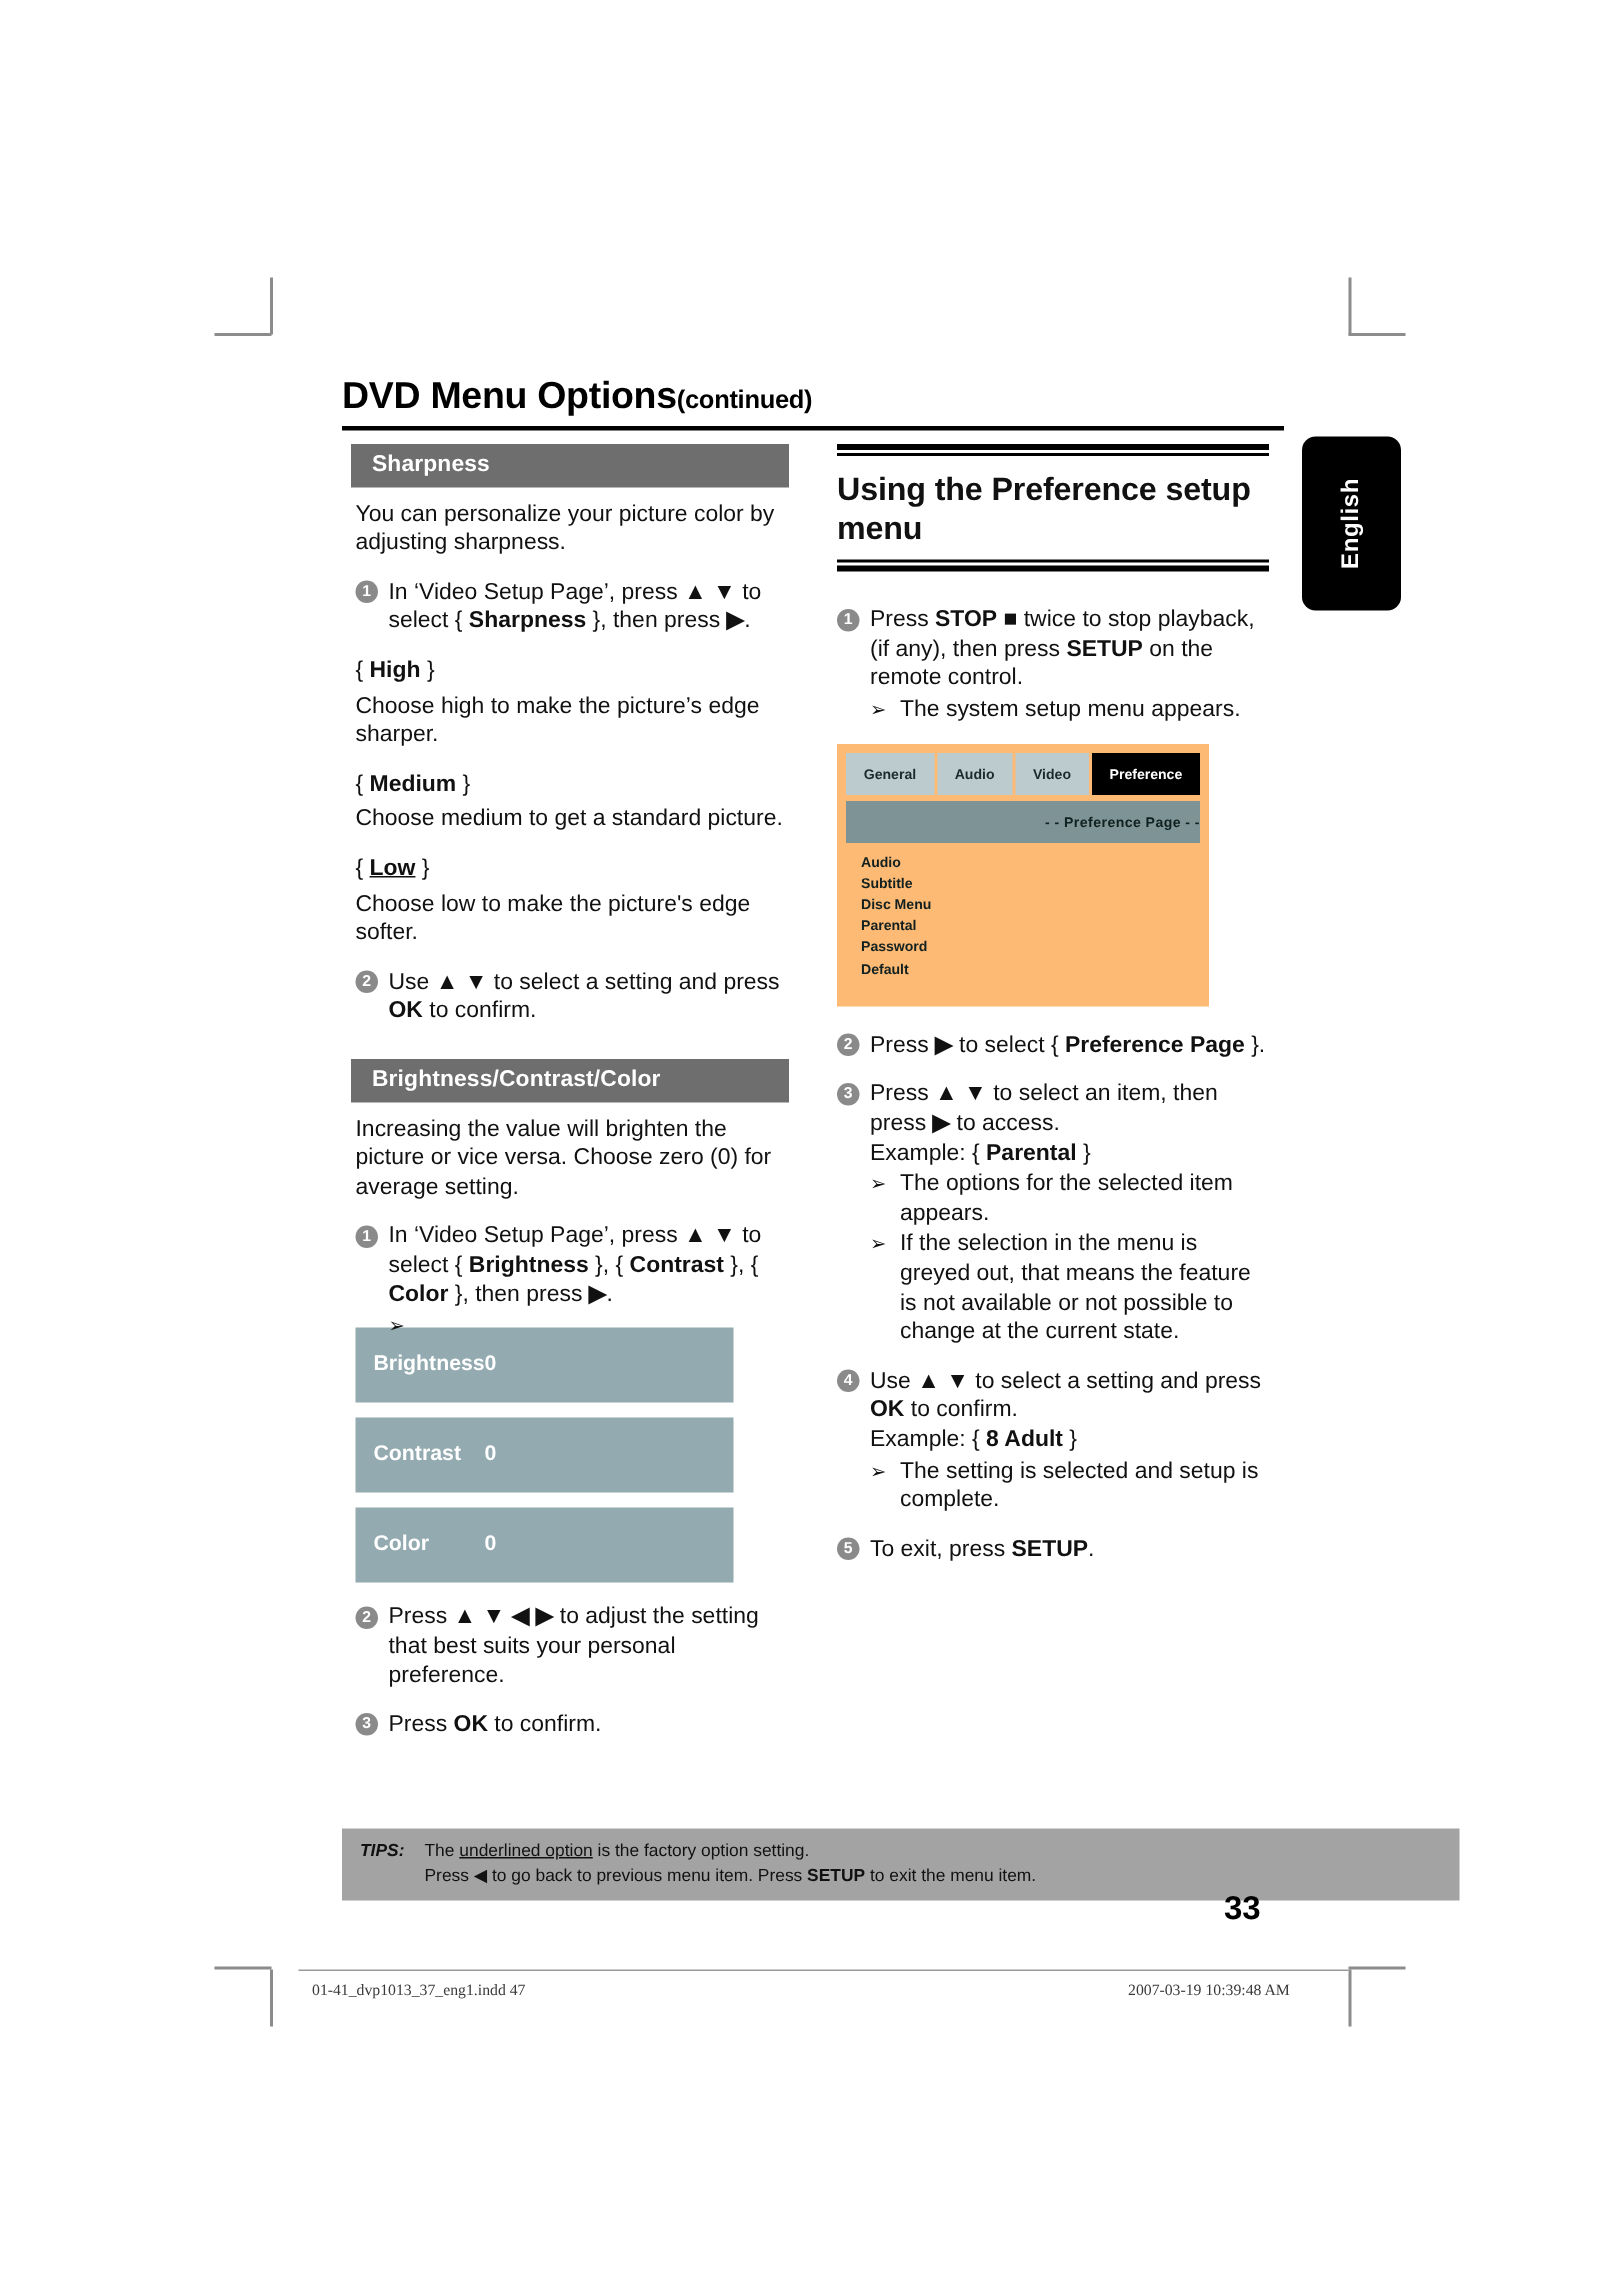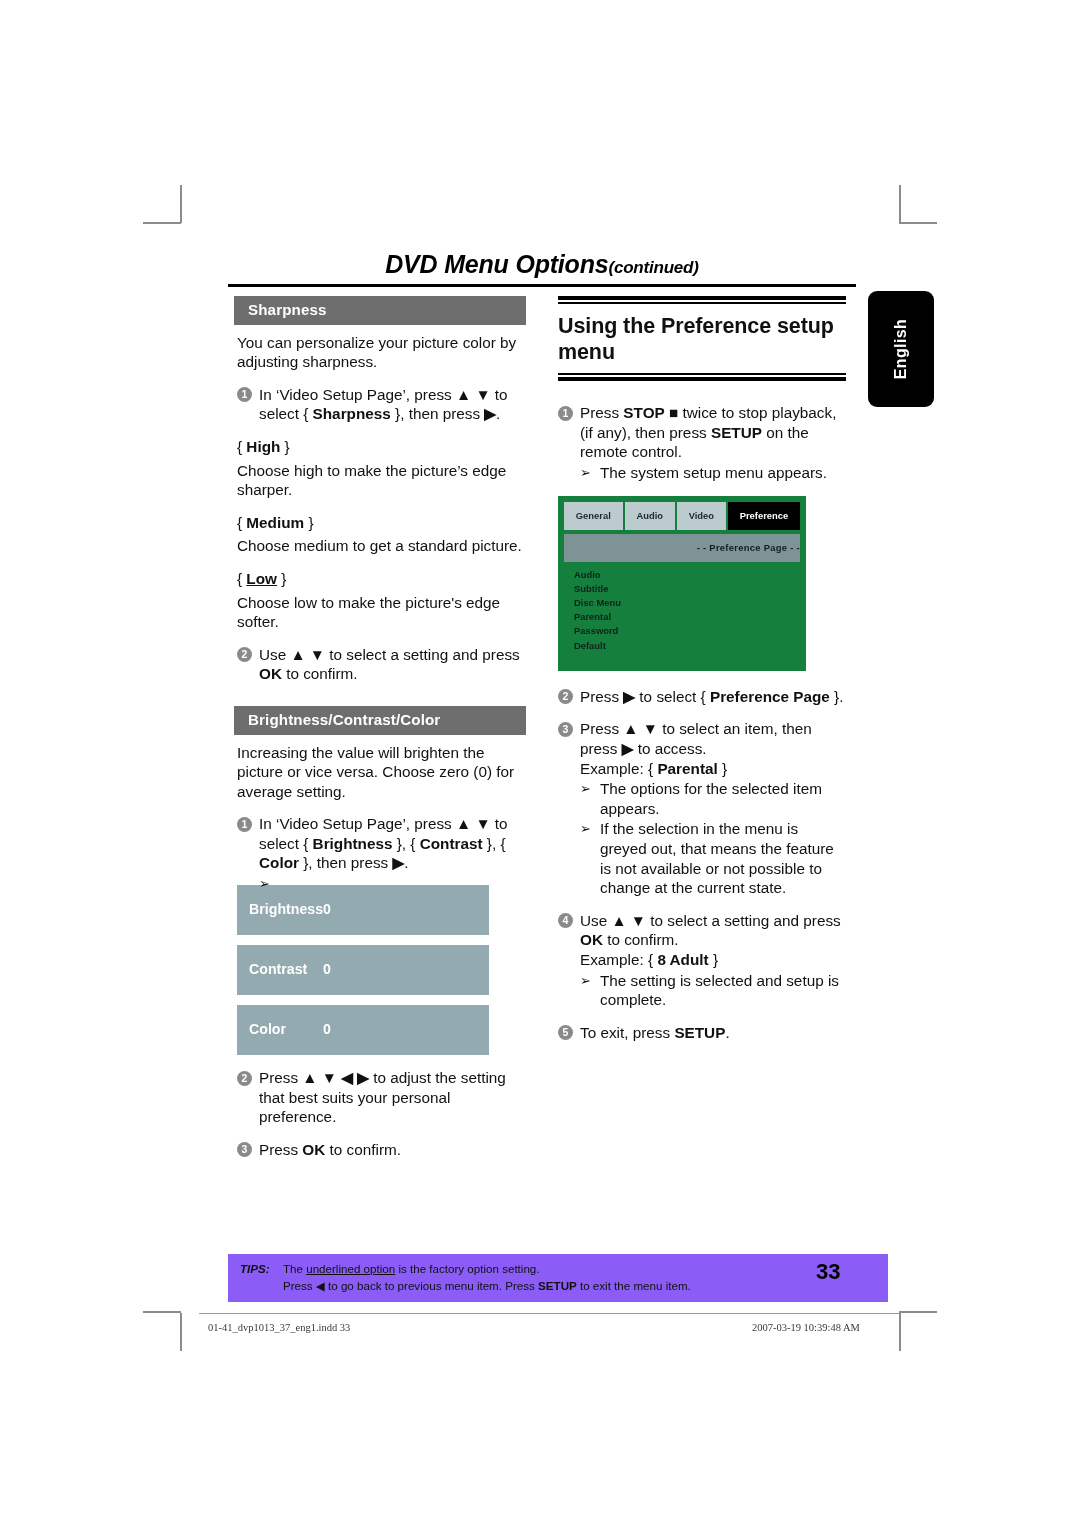--- a/index.html
+++ b/index.html
@@ -37,27 +37,26 @@
   #crop-br-h { left: 899px; top: 1311px; width: 38px; }
 
   
   #page-header {
     position: absolute;
     left: 228px;
     top: 250px;
     width: 628px;
   }
   #page-title {
-    text-align: center;
+    text-align: left;
     font-size: 25px;
     font-weight: bold;
     letter-spacing: -0.2px;
     color: #000;
     padding-bottom: 3px;
-    font-style: italic;
   }
   #page-title .cont {
     font-size: 17px;
     font-weight: bold;
   }
   #title-rule {
     border-top: 3px solid #000;
     margin-top: 2px;
   }
 
@@ -174,21 +173,21 @@
     font-weight: bold;
     line-height: 26px;
     margin: 9px 0 8px 0;
     letter-spacing: -0.1px;
   }
 
   
   #osd {
     width: 248px;
     margin-top: 14px;
-    background: #15803d;
+    background: #fdba74;
     padding: 6px 6px 8px 6px;
     box-sizing: border-box;
     font-size: 9.4px;
   }
   #osd-tabs {
     display: flex;
     gap: 2px;
   }
   .osd-tab {
     flex: 1 1 auto;
@@ -241,27 +240,26 @@
   }
   .vbox .vlabel { display: inline-block; width: 74px; }
   .vbox .vval { display: inline-block; }
   #vbox-brightness { margin-top: 12px; }
 
   
   #tips {
     position: absolute;
     left: 228px;
     top: 1219px;
-    width: 660px;
-    background: #8b5cf6;
+    width: 745px;
+    background: #a3a3a3;
     padding: 7px 0 8px 0;
     font-size: 11.6px;
     line-height: 16.5px;
     color: #111;
-    margin-top: 35px;
   }
   #tips-inner { position: relative; padding-left: 55px; }
   #tips-label {
     position: absolute;
     left: 12px;
     top: 0;
     font-weight: bold;
     font-style: italic;
     font-size: 11.6px;
   }
@@ -464,14 +462,14 @@
     </div>
     <div>
       <span>Press  </span><span>◀</span><span> to go back to previous menu item. Press </span><span class="b">SETUP</span><span> to exit the menu item.</span>
     </div>
   </div>
 </div>
 
 <div id="page-number">33</div>
 
 <div id="print-footer-rule"></div>
-<div class="print-foot" id="print-file">01-41_dvp1013_37_eng1.indd   33</div>
+<div class="print-foot" id="print-file">01-41_dvp1013_37_eng1.indd   47</div>
 <div class="print-foot" id="print-date">2007-03-19   10:39:48 AM</div>
 
 </body></html>

